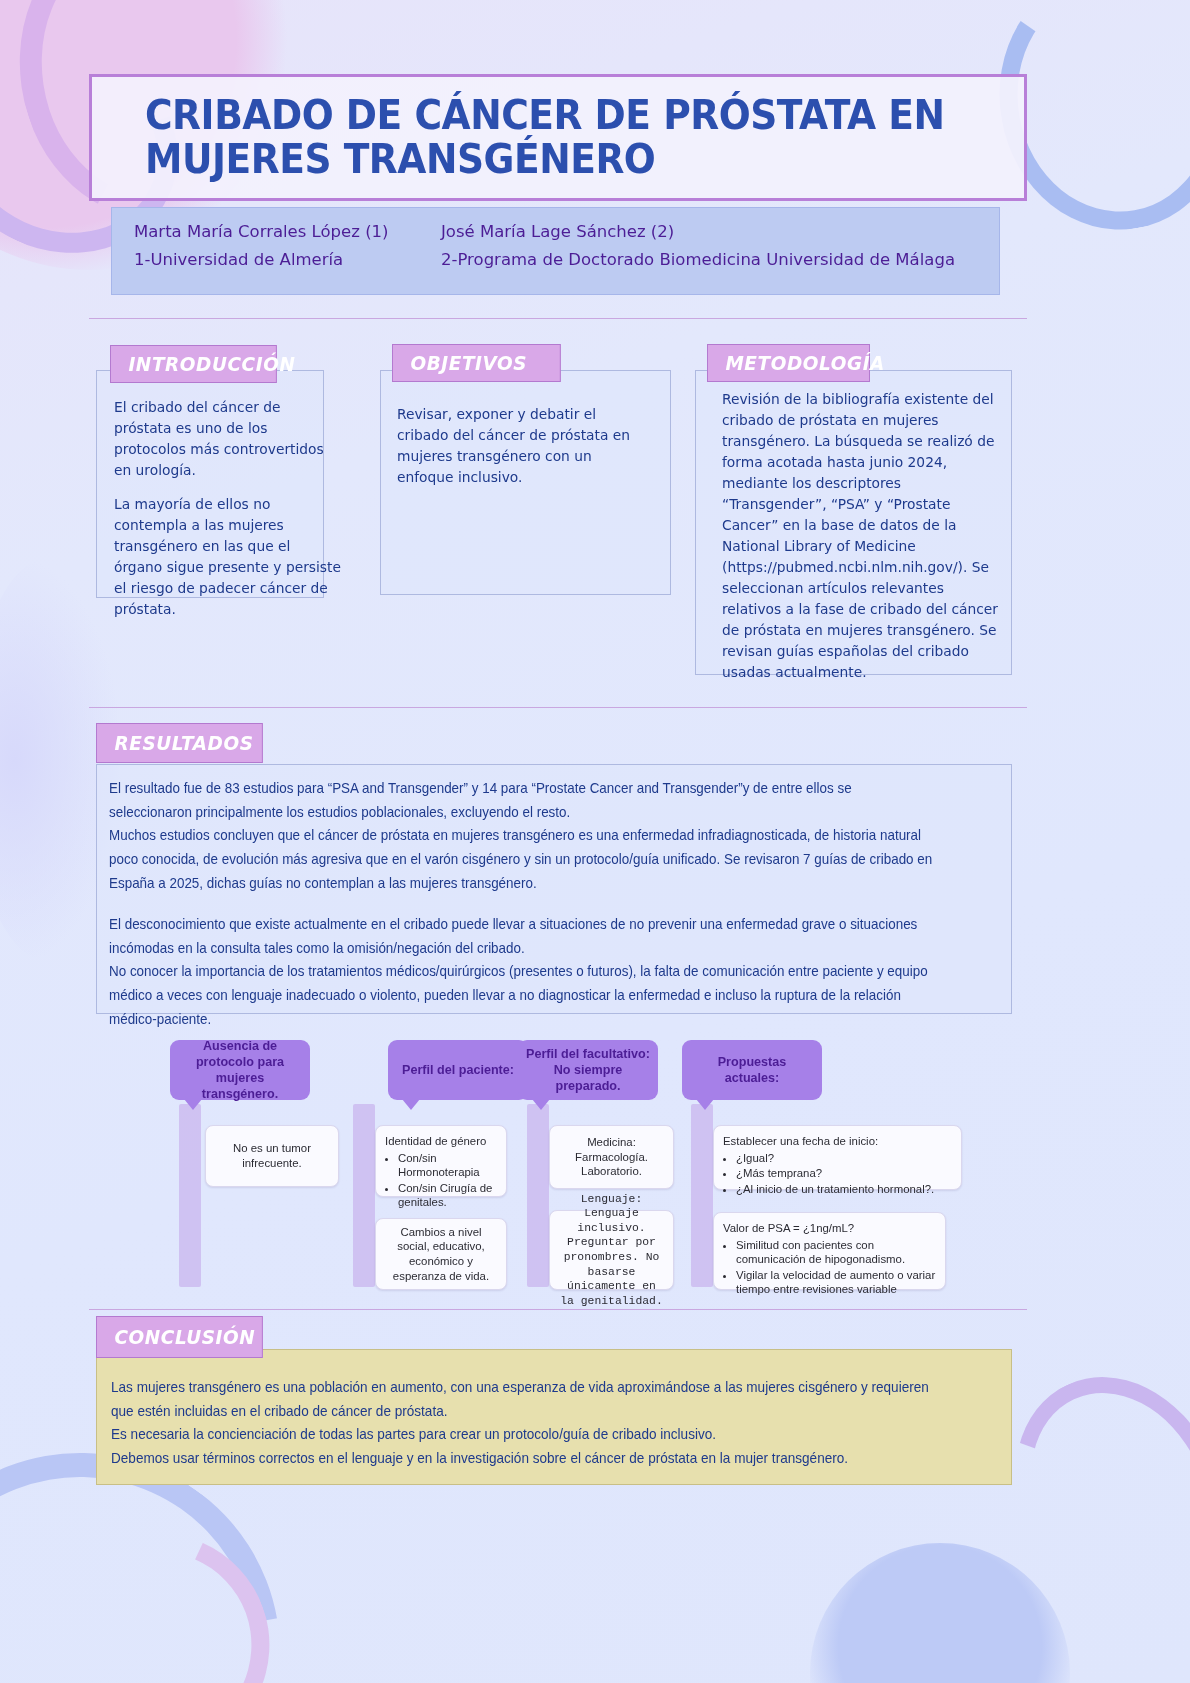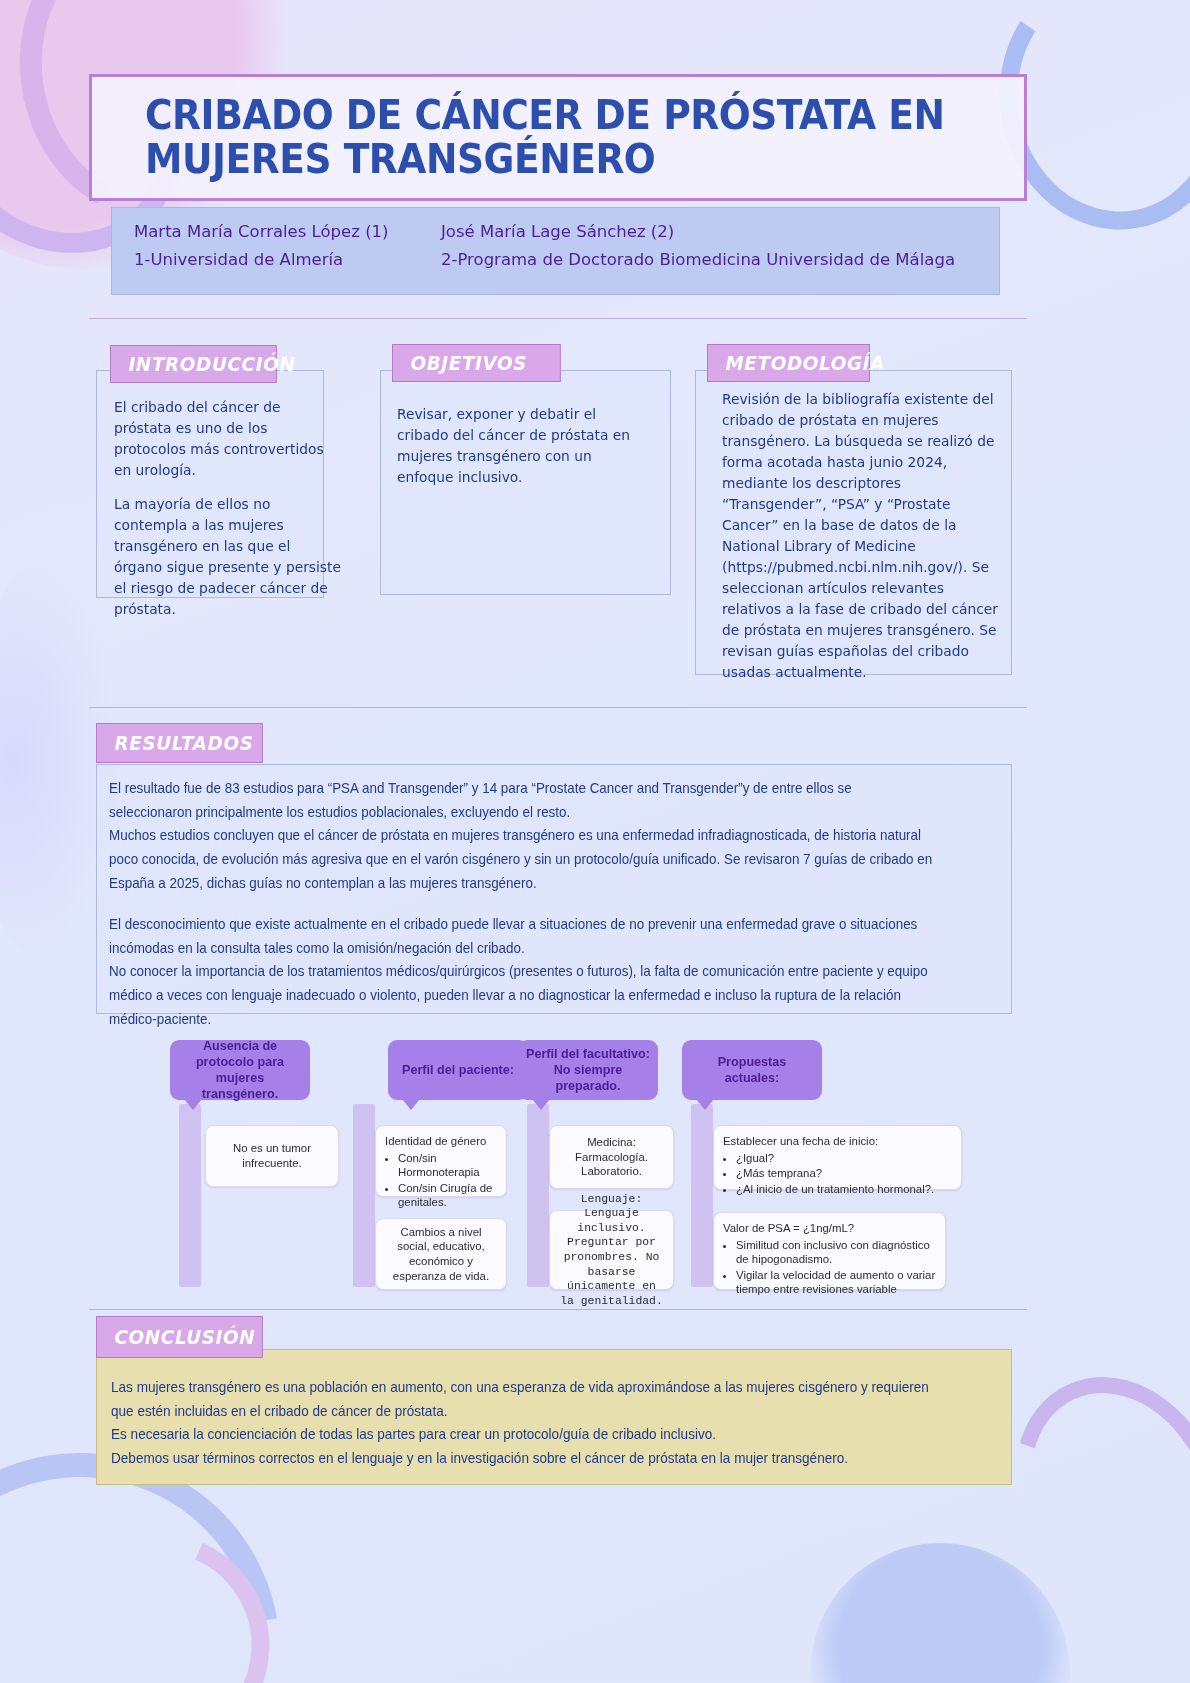--- a/index.html
+++ b/index.html
@@ -371,21 +371,21 @@
         <span class="lead">Establecer una fecha de inicio:</span>
         <ul>
           <li>¿Igual?</li>
           <li>¿Más temprana?</li>
           <li>¿Al inicio de un tratamiento hormonal?.</li>
         </ul>
       </div>
       <div class="flow-card" style="position:absolute; left:31px; top:172px; width:233px; height:78px;">
         <span class="lead">Valor de PSA = ¿1ng/mL?</span>
         <ul>
-          <li>Similitud con inclusivo con diagnóstico de hipogonadismo.</li>
+          <li>Similitud con pacientes con comunicación de hipogonadismo.</li>
           <li>Vigilar la velocidad de aumento o variar tiempo entre revisiones variable</li>
         </ul>
       </div>
     </div>
 
   </div>
 
   <div class="hr hr-3"></div>
 
   <div class="panel" id="panel-con"></div>

